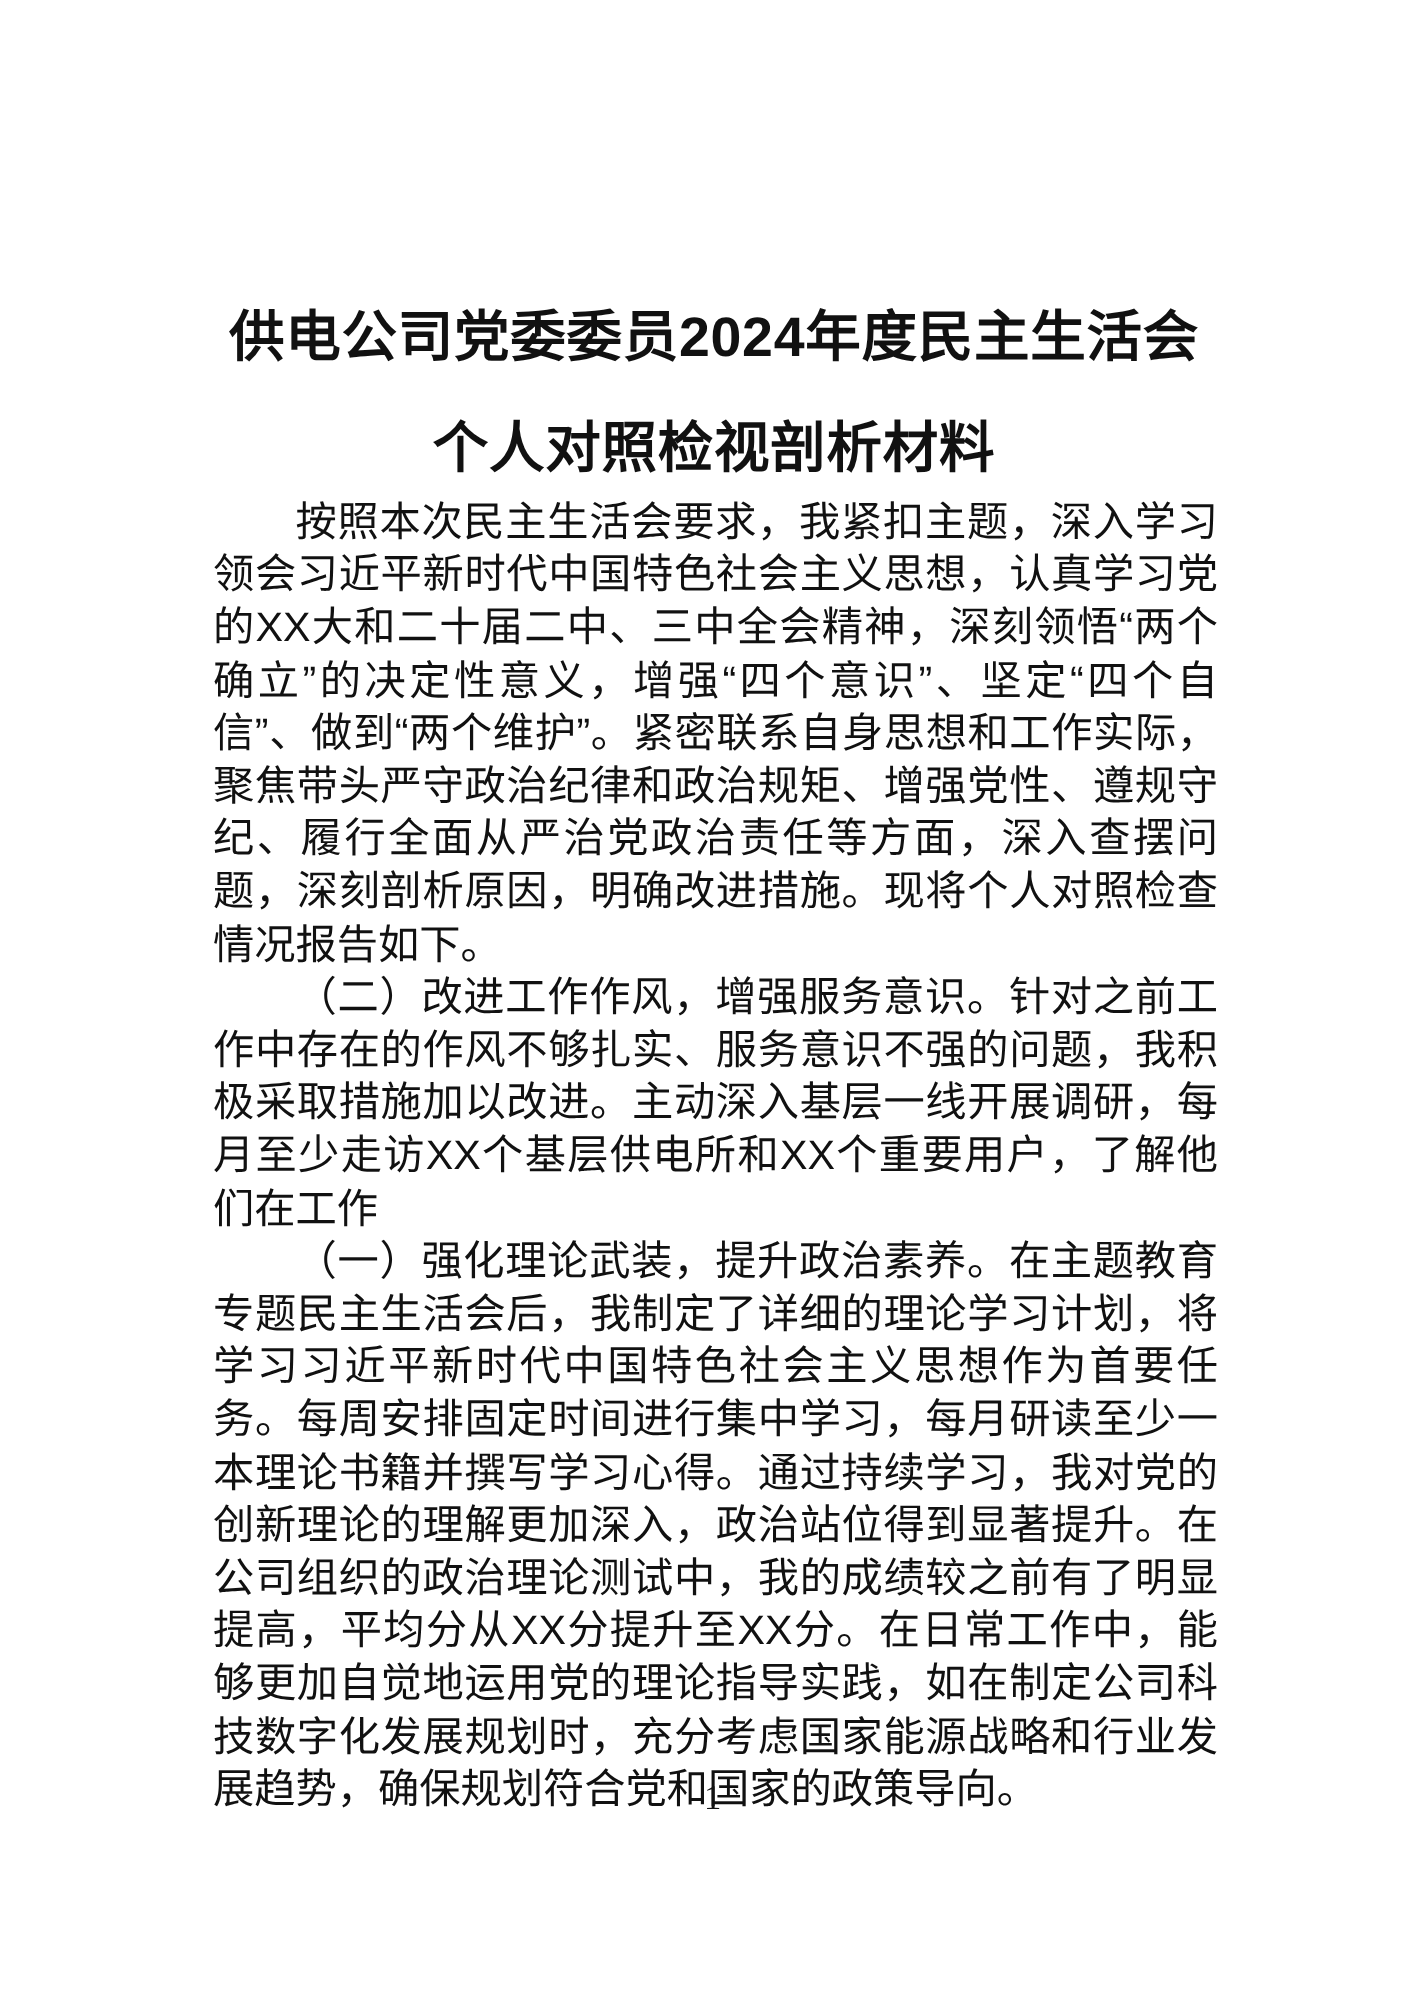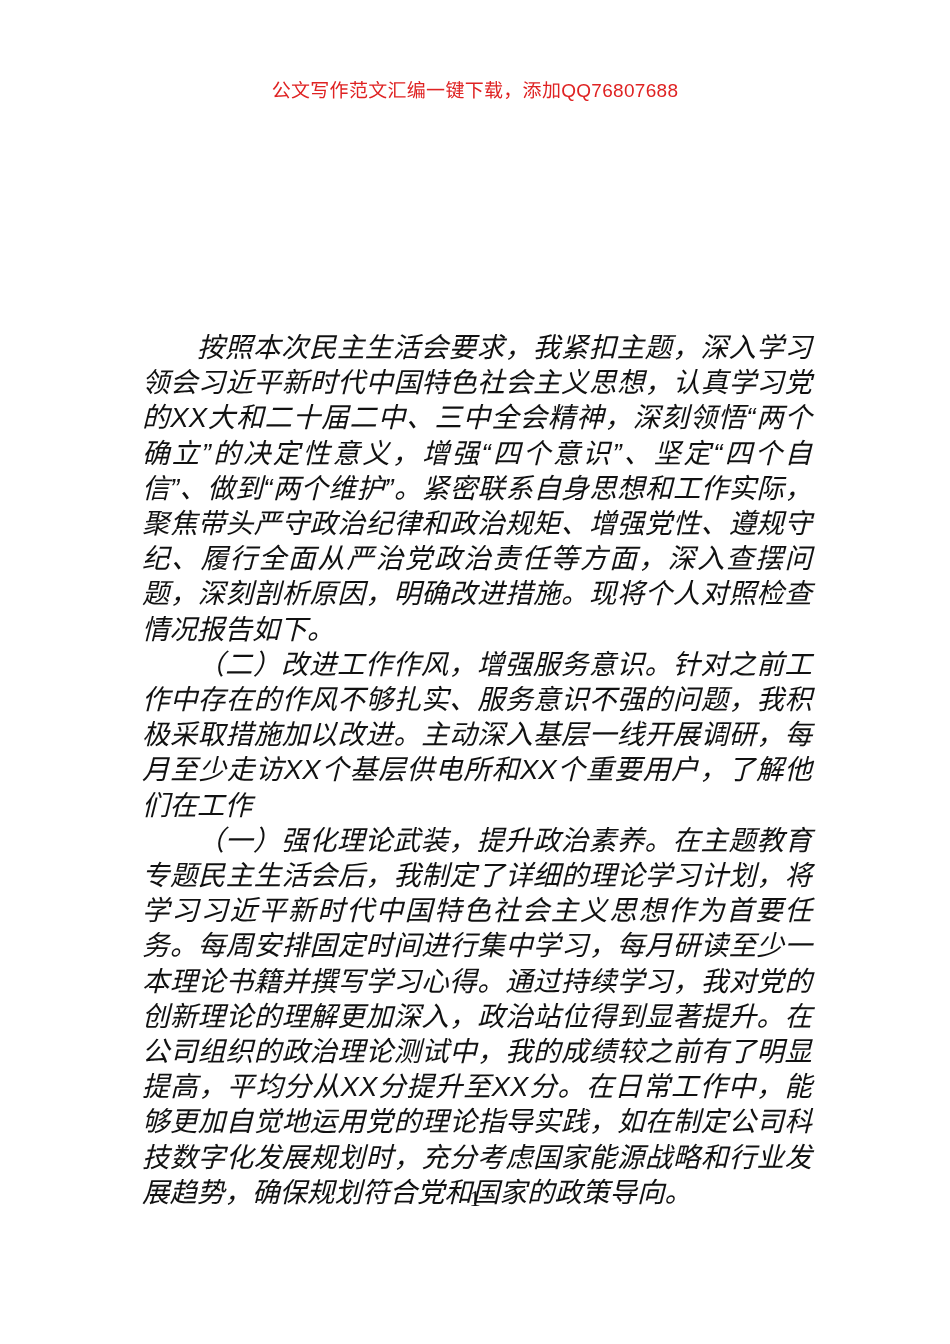--- a/index.html
+++ b/index.html
@@ -58,21 +58,20 @@
     top: 330px;
     left: 142px;
     width: 670px;
     font-size: 27.5px;
     line-height: 35.2px;
     color: #111111;
     text-align: justify;
     text-justify: inter-ideograph;
     letter-spacing: 0px;
     font-family: "Liberation Sans", "DejaVu Sans", sans-serif;
-    font-style: italic;
   }
 
   .doc-body p {
     margin: 0;
     padding: 0;
     text-indent: 2em;
     text-align: justify;
     text-justify: inter-ideograph;
     white-space: normal;
   }
@@ -91,22 +90,22 @@
     font-size: 23px;
     color: #111111;
     font-family: "Liberation Serif", "DejaVu Serif", serif;
   }
 </style>
 </head>
 <body>
 
 <div class="page">
 
-  <div class="promo-header">公文写作范文汇编一键下载，添加QQ76807688</div>
 
+  <h1 class="doc-title">供电公司党委委员2024年度民主生活会个人对照检视剖析材料</h1>
 
   <div class="doc-body">
     <p>按照本次民主生活会要求，我紧扣主题，深入学习领会习近平新时代中国特色社会主义思想，认真学习党的XX大和二十届二中、三中全会精神，深刻领悟“两个确立”的决定性意义，增强“四个意识”、坚定“四个自信”、做到“两个维护”。紧密联系自身思想和工作实际，聚焦带头严守政治纪律和政治规矩、增强党性、遵规守纪、履行全面从严治党政治责任等方面，深入查摆问题，深刻剖析原因，明确改进措施。现将个人对照检查情况报告如下。</p>
     <p>（二）改进工作作风，增强服务意识。针对之前工作中存在的作风不够扎实、服务意识不强的问题，我积极采取措施加以改进。主动深入基层一线开展调研，每月至少走访XX个基层供电所和XX个重要用户，了解他们在工作</p>
     <p>（一）强化理论武装，提升政治素养。在主题教育专题民主生活会后，我制定了详细的理论学习计划，将学习习近平新时代中国特色社会主义思想作为首要任务。每周安排固定时间进行集中学习，每月研读至少一本理论书籍并撰写学习心得。通过持续学习，我对党的创新理论的理解更加深入，政治站位得到显著提升。在公司组织的政治理论测试中，我的成绩较之前有了明显提高，平均分从XX分提升至XX分。在日常工作中，能够更加自觉地运用党的理论指导实践，如在制定公司科技数字化发展规划时，充分考虑国家能源战略和行业发展趋势，确保规划符合党和国家的政策导向。</p>
   </div>
 
   <div class="page-number">1</div>
 
 </div>

